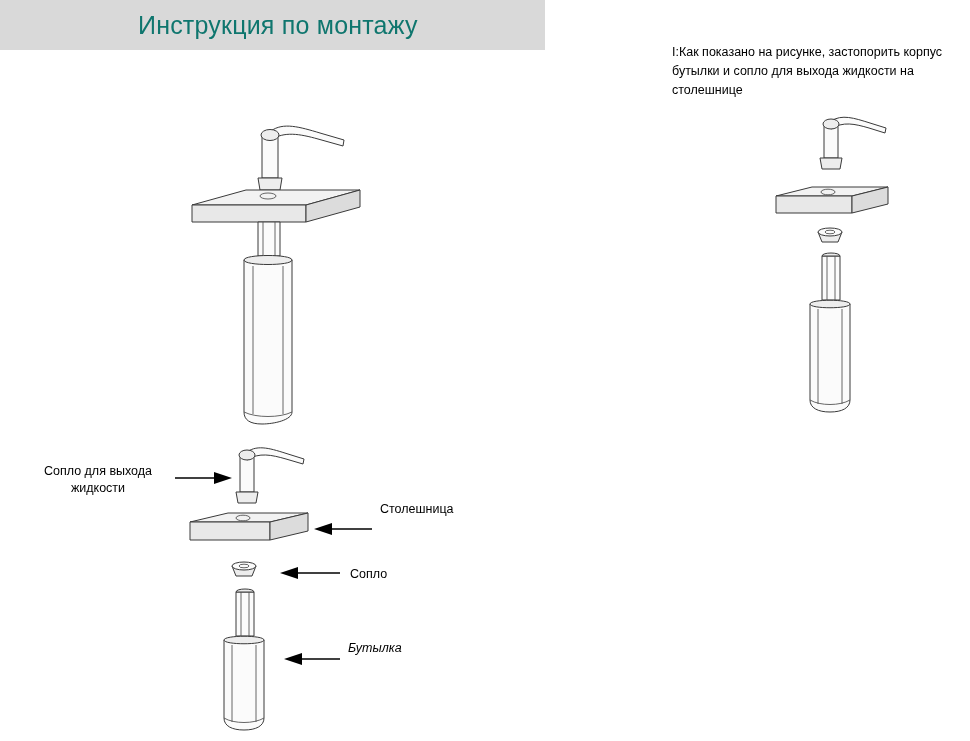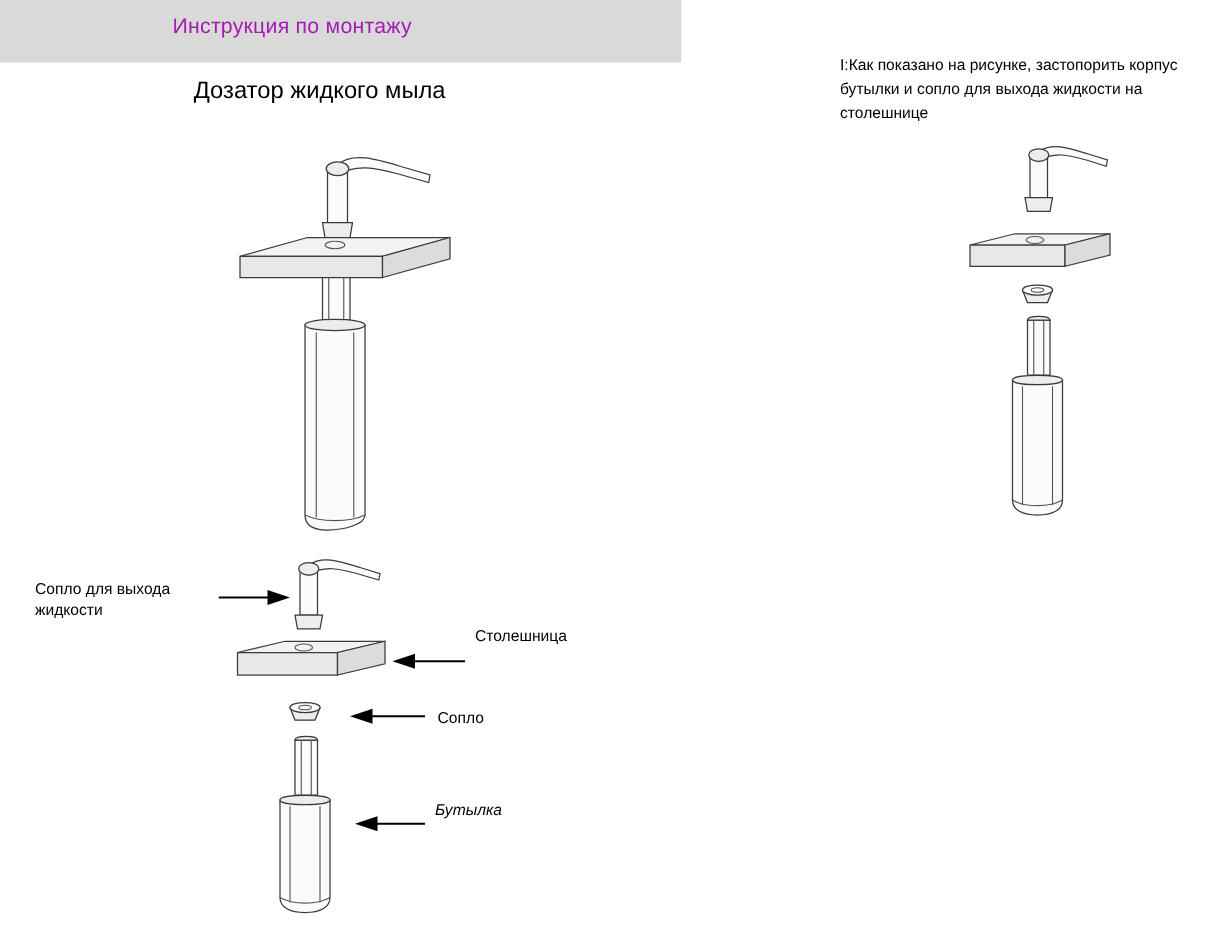--- a/index.html
+++ b/index.html
@@ -21,23 +21,23 @@
   
   .header-band {
     position: absolute;
     left: 0; top: 0;
     width: 545px; height: 50px;
     background: #d9d9d9;
   }
   .header-title {
     position: absolute;
     left: 138px; top: 11px;
-    font-size: 17px;
+    font-size: 25px;
     letter-spacing: 0.2px;
-    color: #a21caf;
+    color: #0f766e;
     white-space: nowrap;
   }
 
   .subtitle {
     position: absolute;
     left: 155px; top: 62px;
     font-size: 19px;
     color: #000;
     white-space: nowrap;
   }
@@ -53,40 +53,39 @@
   }
 
   
   .label {
     position: absolute;
     font-size: 12.5px;
     line-height: 17px;
     color: #000;
     white-space: pre-line;
   }
-  .label.right-align { text-align: left; }
+  .label.right-align { text-align: center; }
 
   svg.art { position: absolute; left: 0; top: 0; width: 970px; height: 741px; pointer-events: none; }
   .ln-thin { fill: none; stroke: #555; stroke-width: 0.9; }
   .arrow { fill: none; stroke: #000; stroke-width: 1.6; }
   .arrowhead { fill: #000; }
   .face-top { fill: #f2f2f2; stroke: #3a3a3a; stroke-width: 1; }
   .face-front { fill: #e8e8e8; stroke: #3a3a3a; stroke-width: 1; }
   .face-side { fill: #dcdcdc; stroke: #3a3a3a; stroke-width: 1; }
   .metal { fill: #fbfbfb; stroke: #3a3a3a; stroke-width: 1; }
   .metal-d { fill: #ededed; stroke: #3a3a3a; stroke-width: 1; }
 </style>
 </head>
 <body>
 
 <div id="page">
 
   <div class="header-band"></div>
   <div class="header-title">Инструкция по монтажу</div>
-  <div class="subtitle">Дозатор жидкого мыла</div>
 
   <div class="note-right">I:Как показано на рисунке, застопорить корпус бутылки и сопло для выхода жидкости на столешнице</div>
 
   <div class="label right-align" style="left:28px; top:463px; width:140px;">Сопло для выхода
 жидкости</div>
   <div class="label" style="left:380px; top:501px;">Столешница</div>
   <div class="label" style="left:350px; top:566px;">Сопло</div>
   <div class="label" style="left:348px; top:640px;font-style:italic;">Бутылка</div>
 
   <svg class="art" viewBox="0 0 970 741">

